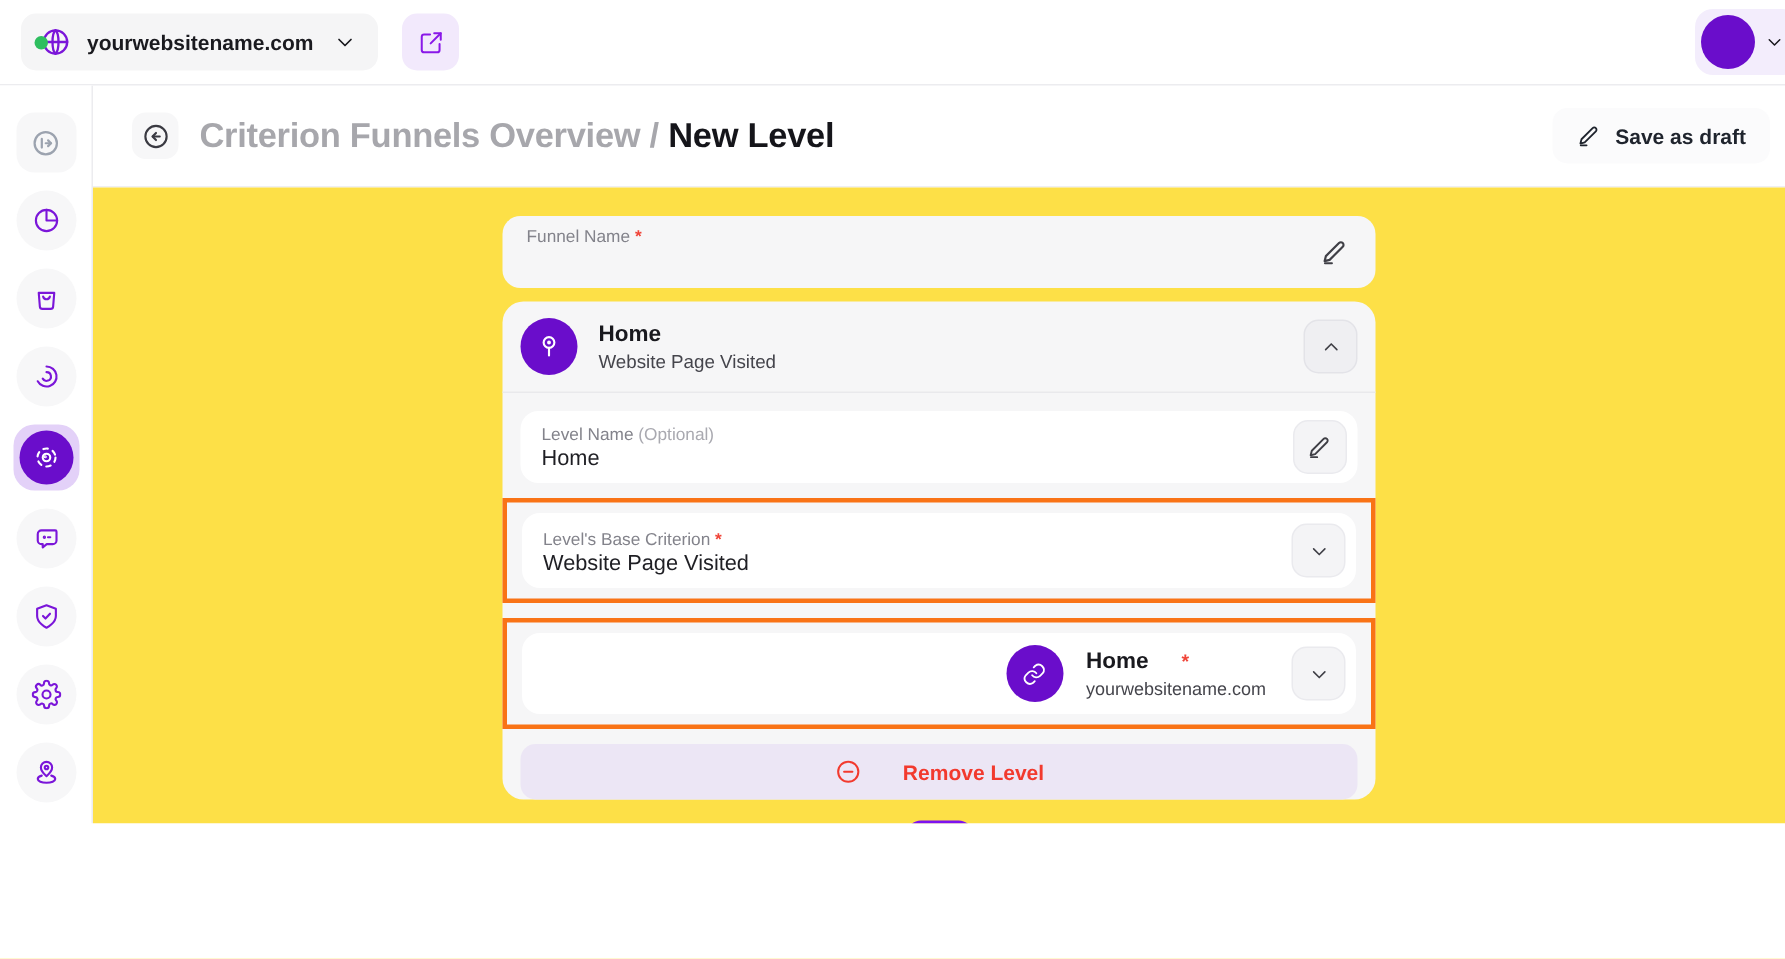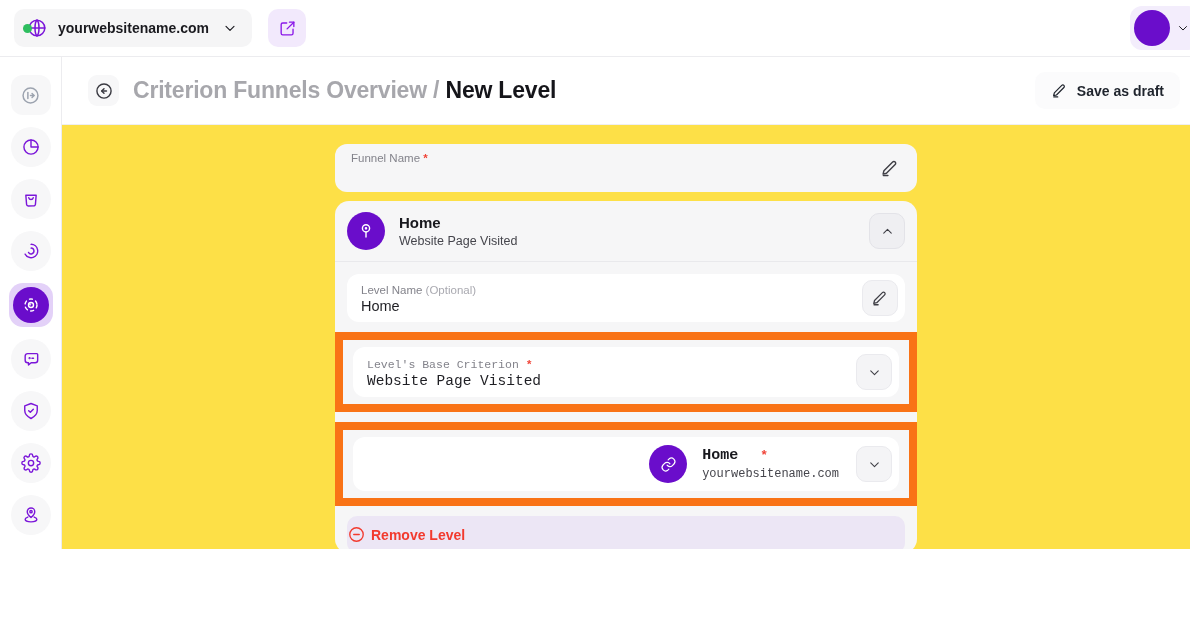--- a/index.html
+++ b/index.html
@@ -58,30 +58,30 @@
   .badge-circle { width:38px; height:38px; border-radius:50%; background:#6a0dcb; color:#fff; display:grid; place-items:center; flex:0 0 auto; }
   .lvl-title { font-size:15px; font-weight:700; color:#19191e; }
   .lvl-sub { font-size:12.5px; color:#45454c; margin-top:3px; }
   .sq-btn { margin-left:auto; width:36px; height:36px; border-radius:10px; background:#efeff2; border:1px solid #e3e3e8; color:#3f3f46; display:grid; place-items:center; cursor:pointer; flex:0 0 auto; }
   .lvl-divider { height:1px; background:#e9e9ec; }
 
   .white-card { position:relative; background:#fff; border-radius:12px; min-height:48px; padding:8px 60px 8px 14px; display:flex; flex-direction:column; justify-content:flex-end; }
   .name-card { margin:12px 12px 0; }
   .card-btn { position:absolute; right:7px; top:50%; transform:translateY(-50%); width:36px; height:36px; border-radius:10px; background:#f4f4f6; border:1px solid #eaeaee; color:#3f3f46; display:grid; place-items:center; cursor:pointer; }
 
-  .hl-box { border:8px solid #f97316; margin-top:10px; padding:7px 10px;font-family:Liberation Mono, monospace; }
+  .hl-box { border:3px solid #f97316; margin-top:10px; padding:7px 10px; }
   .hl-box .white-card { min-height:50px; }
 
   .page-row { display:flex; align-items:center; gap:15px; flex-direction:row; padding-left:14px; }
   .page-texts { display:flex; flex-direction:column; }
   .page-title-row { display:flex; align-items:baseline; gap:22px; font-size:15px; font-weight:700; color:#19191e; }
   .page-title-row .req { color:#f04438; font-size:13px; }
   .page-sub { font-size:12px; color:#45454c; margin-top:3px; }
 
-  .remove-btn { margin:10px 12px 13px; height:37px; width:calc(100% - 24px); border-radius:10px; background:#ece6f5; border:none; cursor:pointer; display:flex; align-items:center; gap:5px; font-family:inherit; font-size:14px; font-weight:700; color:#f23a2e; }
+  .remove-btn { margin:10px 12px 13px; height:37px; width:calc(100% - 24px); border-radius:10px; background:#ece6f5; border:none; cursor:pointer; display:flex; align-items:center; justify-content:center; gap:27px; font-family:inherit; font-size:14px; font-weight:700; color:#f23a2e; }
 
   .add-row { position:relative; margin-top:10px; height:36px; display:flex; align-items:center; justify-content:center; }
   .dotted { position:absolute; left:0; right:0; top:50%; border-top:2px dotted #d6d6da; }
   .add-btn { position:relative; width:45px; height:35px; border-radius:10px; background:#7c12f0; border:none; color:#fff; display:grid; place-items:center; cursor:pointer; }
 </style>
 </head>
 <body>
 
 <div class="app">
 

